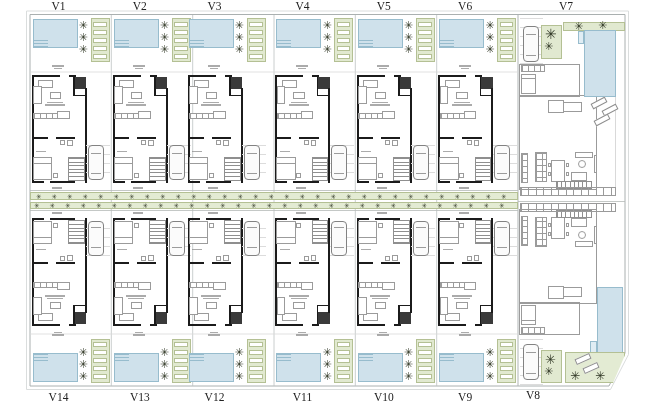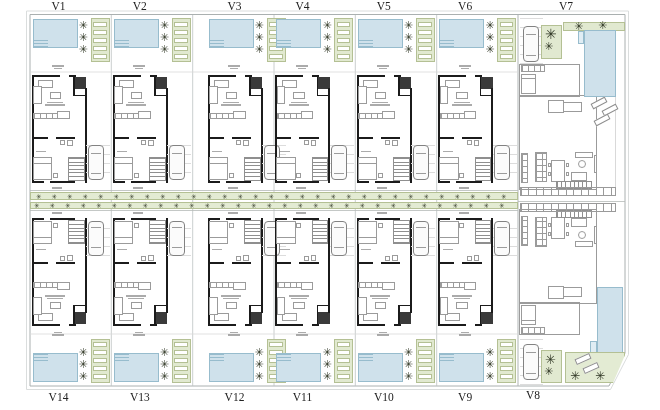--- a/index.html
+++ b/index.html
@@ -254,21 +254,21 @@
         <div class="sm" style="left:6px;top:135.5px;width:10px;height:1.5px;"></div>
         <div class="sm" style="left:22px;top:172px;width:10px;height:1.5px;"></div>
         <div class="paving" style="left:56px;top:130px;width:24px;height:36px;"></div>
         <div class="car" style="left:57.5px;top:130px;width:16px;height:35px;">
           <div class="carline" style="top:7px"></div>
           <div class="carline" style="top:27px"></div>
         </div>
       </div>
       <div class="vlabel" style="left:0px;top:391px;width:57px;height:13px;">V13</div>
     </div>
-    <div class="col" style="left:206px;width:81.33px">
+    <div class="col" style="left:186px;width:81.33px">
       <div class="vlabel" style="left:0px;top:0px;width:57px;height:13px;">V3</div>
       <div class="half" style="top:15px">
         <div class="pool" style="left:2.5px;top:4px;width:45px;height:29px;"></div>
         <div class="steps" style="left:3.5px;top:25px;width:14px;height:8px;"></div>
         <div class="gpanel" style="left:60.5px;top:3px;width:19px;height:44px;"></div>
         <div class="slat" style="left:63px;top:7px;width:13.5px;height:4.5px;"></div>
         <div class="slat" style="left:63px;top:15px;width:13.5px;height:4.5px;"></div>
         <div class="slat" style="left:63px;top:23px;width:13.5px;height:4.5px;"></div>
         <div class="slat" style="left:63px;top:31px;width:13.5px;height:4.5px;"></div>
         <div class="slat" style="left:63px;top:39px;width:13.5px;height:4.5px;"></div>

